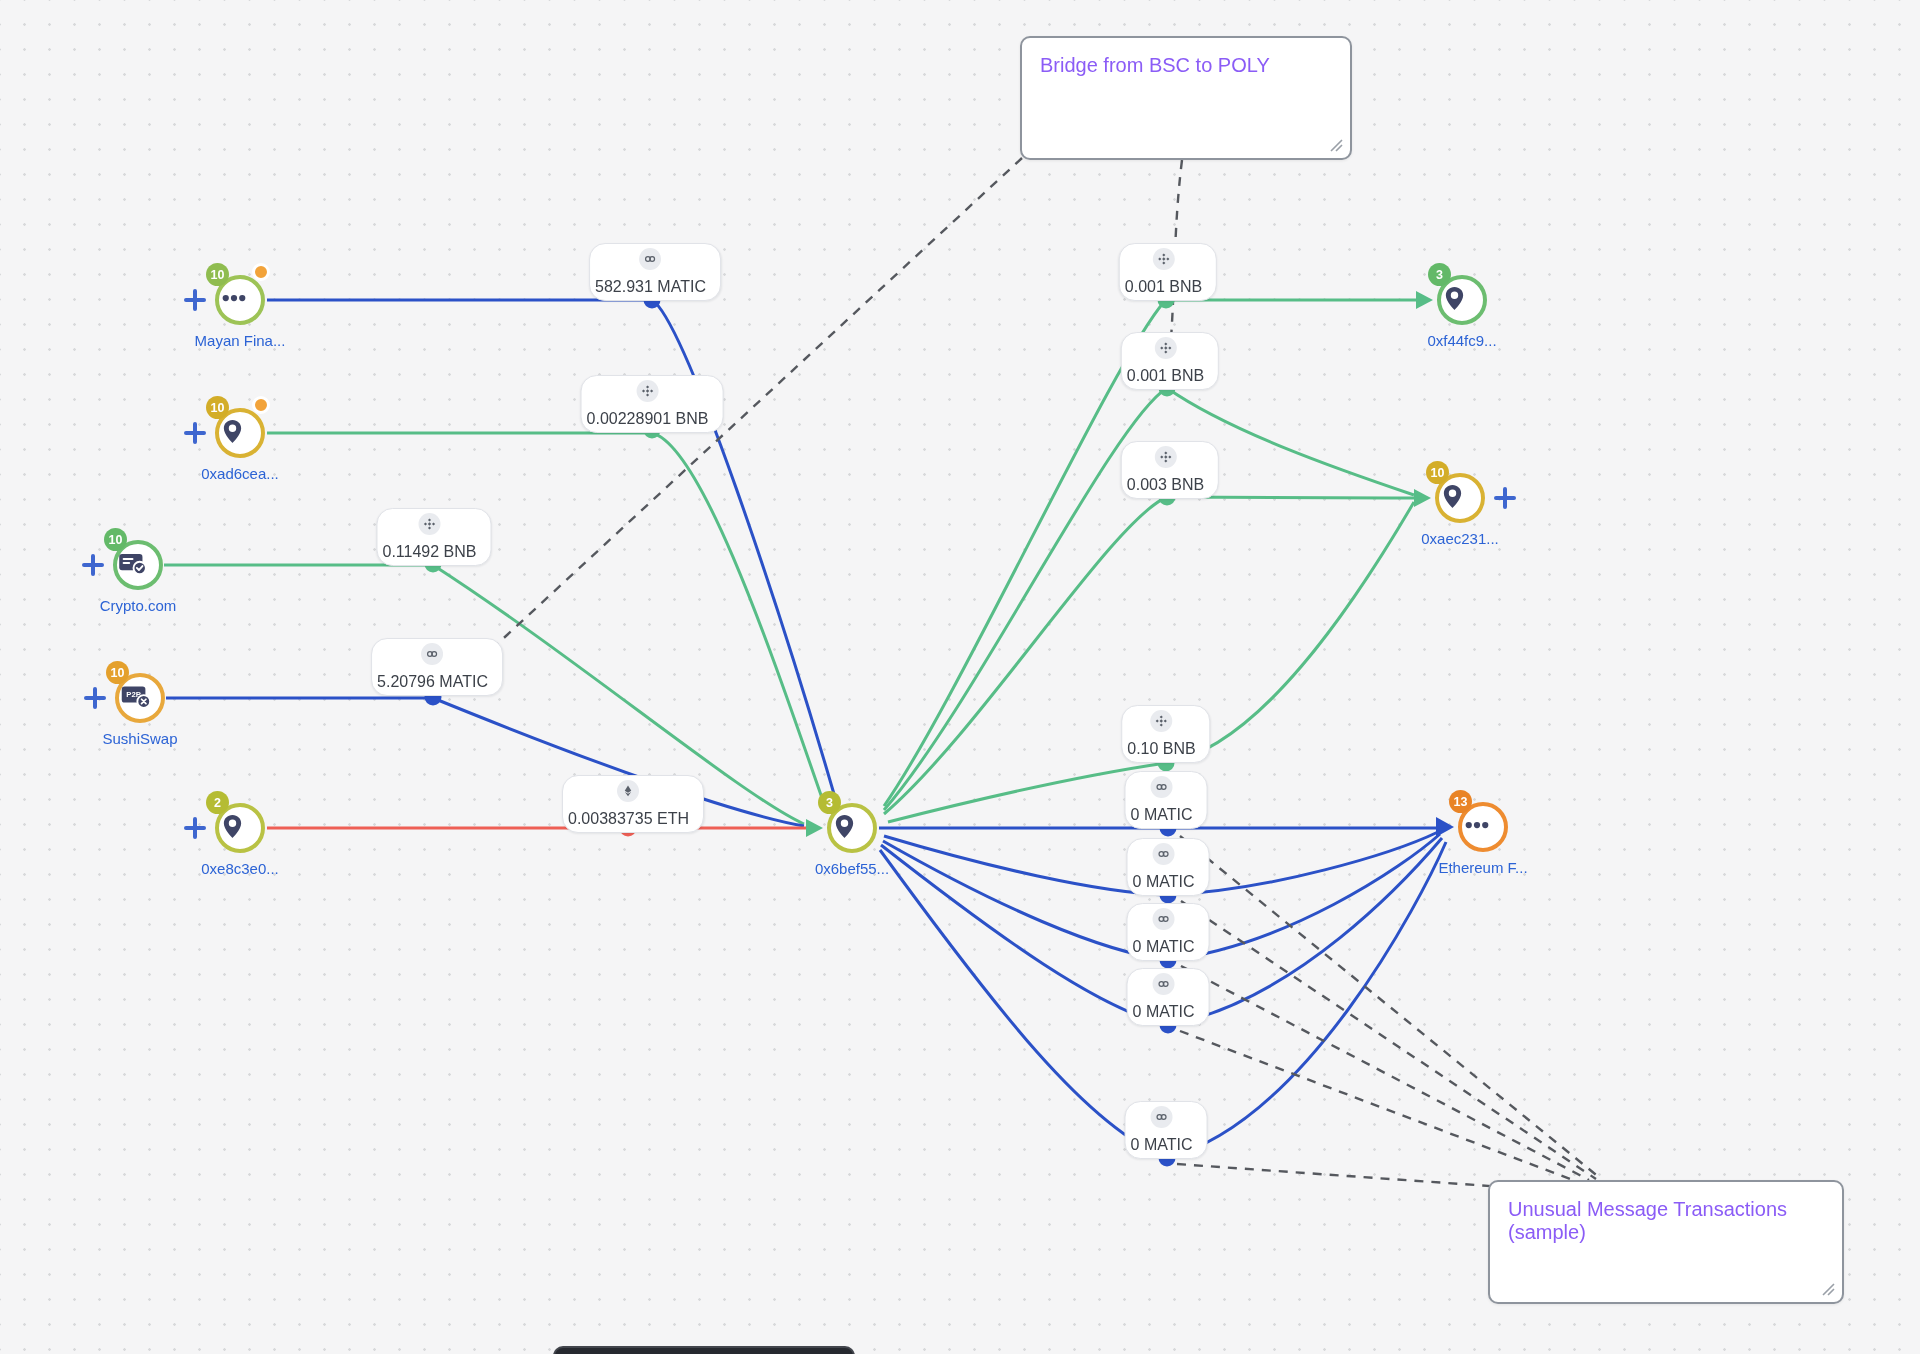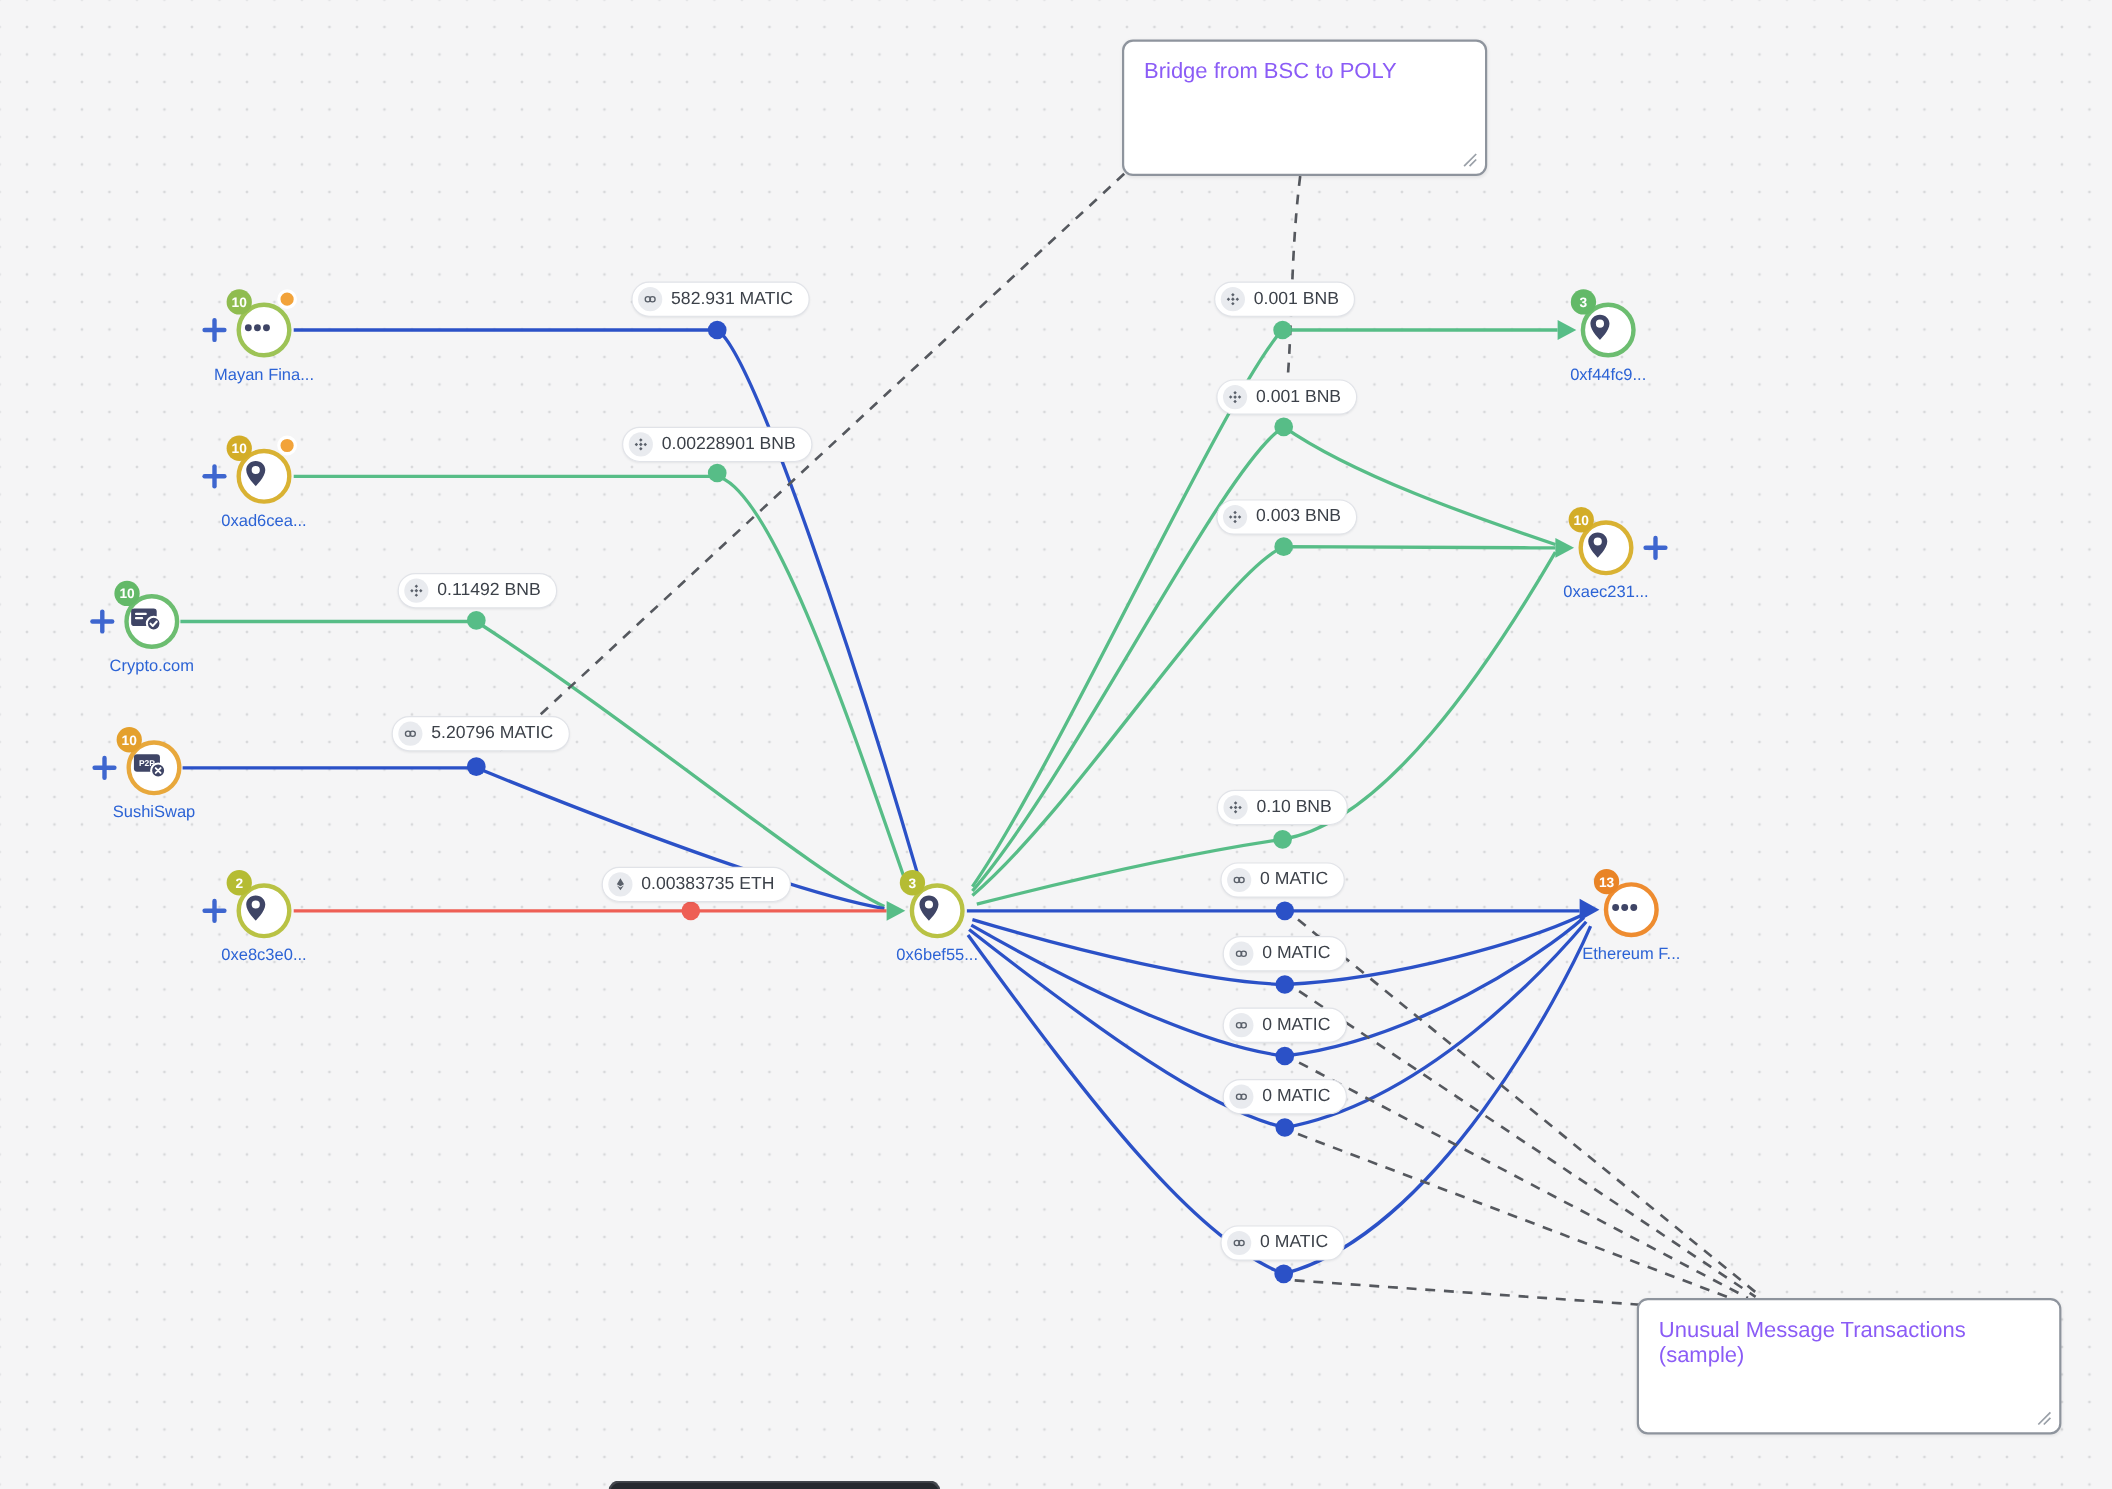--- a/index.html
+++ b/index.html
@@ -24,21 +24,21 @@
     color:#2c63d5;font-size:15px;white-space:nowrap;}
   .plus{position:absolute;width:22px;height:22px;top:14px;left:-31px;cursor:pointer;}
   .plus.right{left:auto;right:-31px;}
   .plus::before,.plus::after{content:'';position:absolute;background:#3e66cf;border-radius:2px;}
   .plus::before{left:0;top:9.25px;width:22px;height:3.5px;}
   .plus::after{left:9.25px;top:0;width:3.5px;height:22px;}
   
   .pill{position:absolute;transform:translate(-50%,-50%);display:flex;align-items:center;gap:8px;
     background:#fff;border:1px solid #e1e3e8;border-radius:16px;padding:4px 14px 4px 5px;
     font-size:16px;color:#3c4149;box-shadow:0 1px 2px rgba(30,35,48,.08);
-    white-space:nowrap;z-index:3;cursor:pointer;}
+    white-space:nowrap;z-index:3;cursor:pointer;flex-direction:column;}
   .coin{width:22px;height:22px;border-radius:50%;background:#e9ebef;display:flex;
     align-items:center;justify-content:center;flex:0 0 auto;}
   
   .annotation{position:absolute;background:#fff;border:2px solid #8e949d;border-radius:10px;
     box-shadow:0 1px 3px rgba(0,0,0,.07);z-index:5;padding:16px 18px;box-sizing:border-box;cursor:text;}
   .ann-text{font-size:20px;color:#8b5cf6;}
   .resize-handle{position:absolute;right:7px;bottom:6px;cursor:nwse-resize;}
   
   .bottom-bar{position:absolute;left:553px;top:1346px;width:302px;height:10px;
     background:#26292f;border:2px solid #43464d;border-bottom:none;
@@ -353,21 +353,21 @@
       </div>
     </div>
 
   <div class="annotation" id="ann-bridge" style="left:1020px;top:36px;width:332px;height:124px;">
     <div class="ann-text">Bridge from BSC to POLY</div>
     <svg class="resize-handle" width="13" height="13">
       <path d="M1 12 L12 1 M6 12 L12 6" stroke="#9aa0a8" stroke-width="1.6" fill="none"></path>
     </svg>
   </div>
 
-  <div class="annotation" id="ann-unusual" style="left:1488px;top:1180px;width:386px;height:124px;">
+  <div class="annotation" id="ann-unusual" style="left:1488px;top:1180px;width:356px;height:124px;">
     <div class="ann-text">Unusual Message Transactions (sample)</div>
     <svg class="resize-handle" width="13" height="13">
       <path d="M1 12 L12 1 M6 12 L12 6" stroke="#9aa0a8" stroke-width="1.6" fill="none"></path>
     </svg>
   </div>
 
   <div class="bottom-bar"></div>
 </div>
 
 </body></html>

